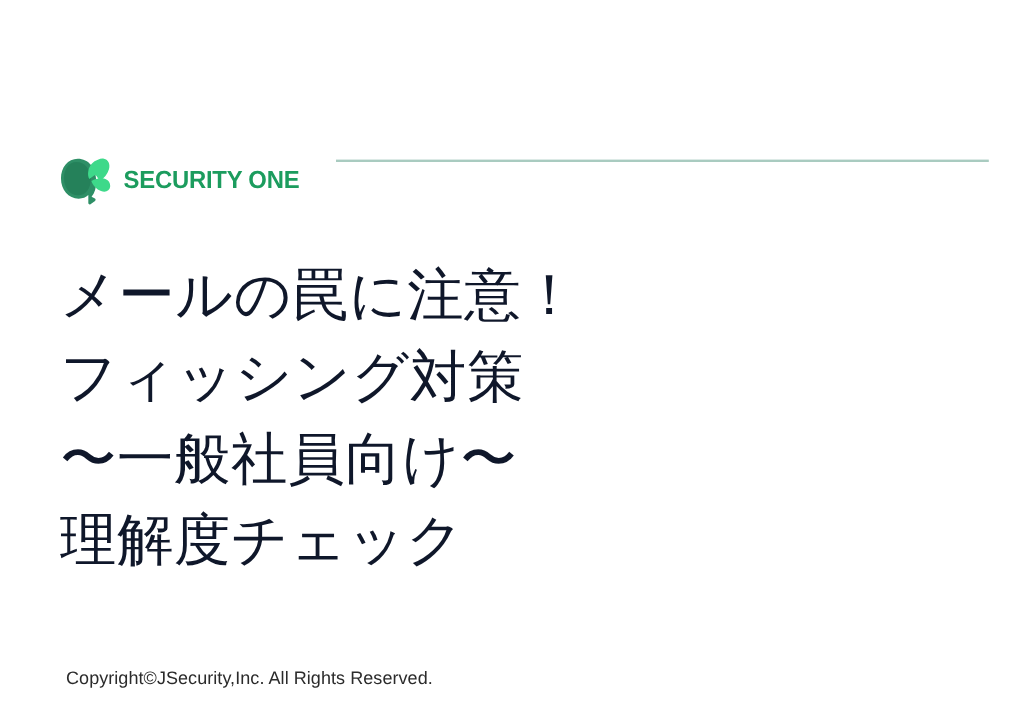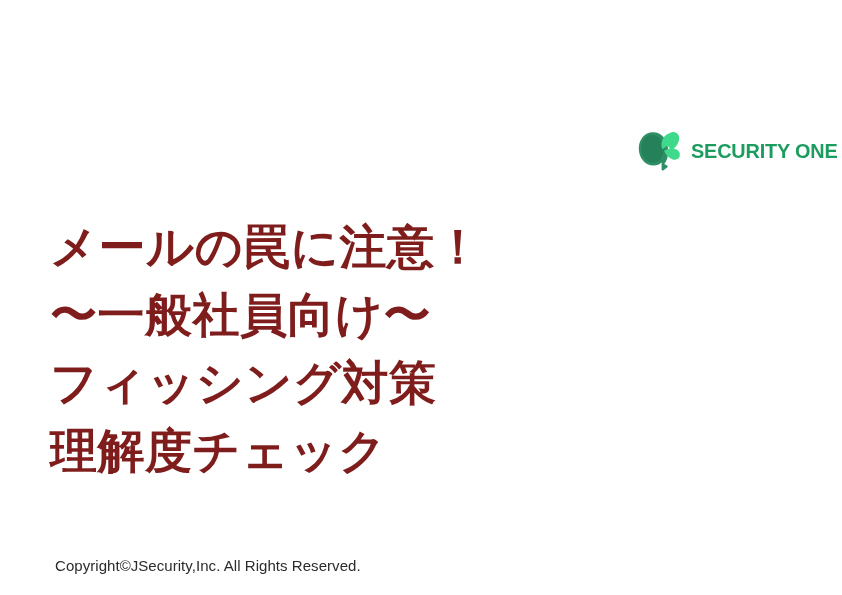--- a/index.html
+++ b/index.html
@@ -24,22 +24,21 @@
   }
 
   
   .brand-row {
     position: absolute;
     left: 0;
     top: 131px;
     width: 842px;
     height: 44px;
     display: flex;
-    align-items: flex-end;
-    flex-direction: column;
+    align-items: flex-start;
   }
 
   .brand-lockup {
     display: flex;
     align-items: center;
     margin-left: 50px;
     flex: 0 0 auto;
   }
 
   .logo-mark {
@@ -76,22 +75,22 @@
     position: absolute;
     left: 50px;
     top: 213px;
     width: 700px;
   }
 
   .title-line {
     font-family: "DejaVu Sans", "Liberation Sans", sans-serif;
     font-size: 47px;
     line-height: 68px;
-    color: #7f1d1d;
-    font-weight: 700;
+    color: #0f172a;
+    font-weight: 400;
     letter-spacing: 0.5px;
     white-space: nowrap;
     margin: 0;
   }
 
   
   .footer {
     position: absolute;
     left: 55px;
     top: 558px;
@@ -153,22 +152,22 @@
       </svg>
 
       <div class="wordmark">SECURITY ONE</div>
     </div>
 
     <div class="header-rule"></div>
   </div>
 
   <div class="title-block">
     <div class="title-line">メールの罠に注意！</div>
+    <div class="title-line">フィッシング対策</div>
     <div class="title-line">〜一般社員向け〜</div>
-    <div class="title-line">フィッシング対策</div>
     <div class="title-line">理解度チェック</div>
   </div>
 
   <div class="footer">
     <div class="copyright">Copyright©JSecurity,Inc. All Rights Reserved.</div>
   </div>
 
 </div>
 
 </body></html>

